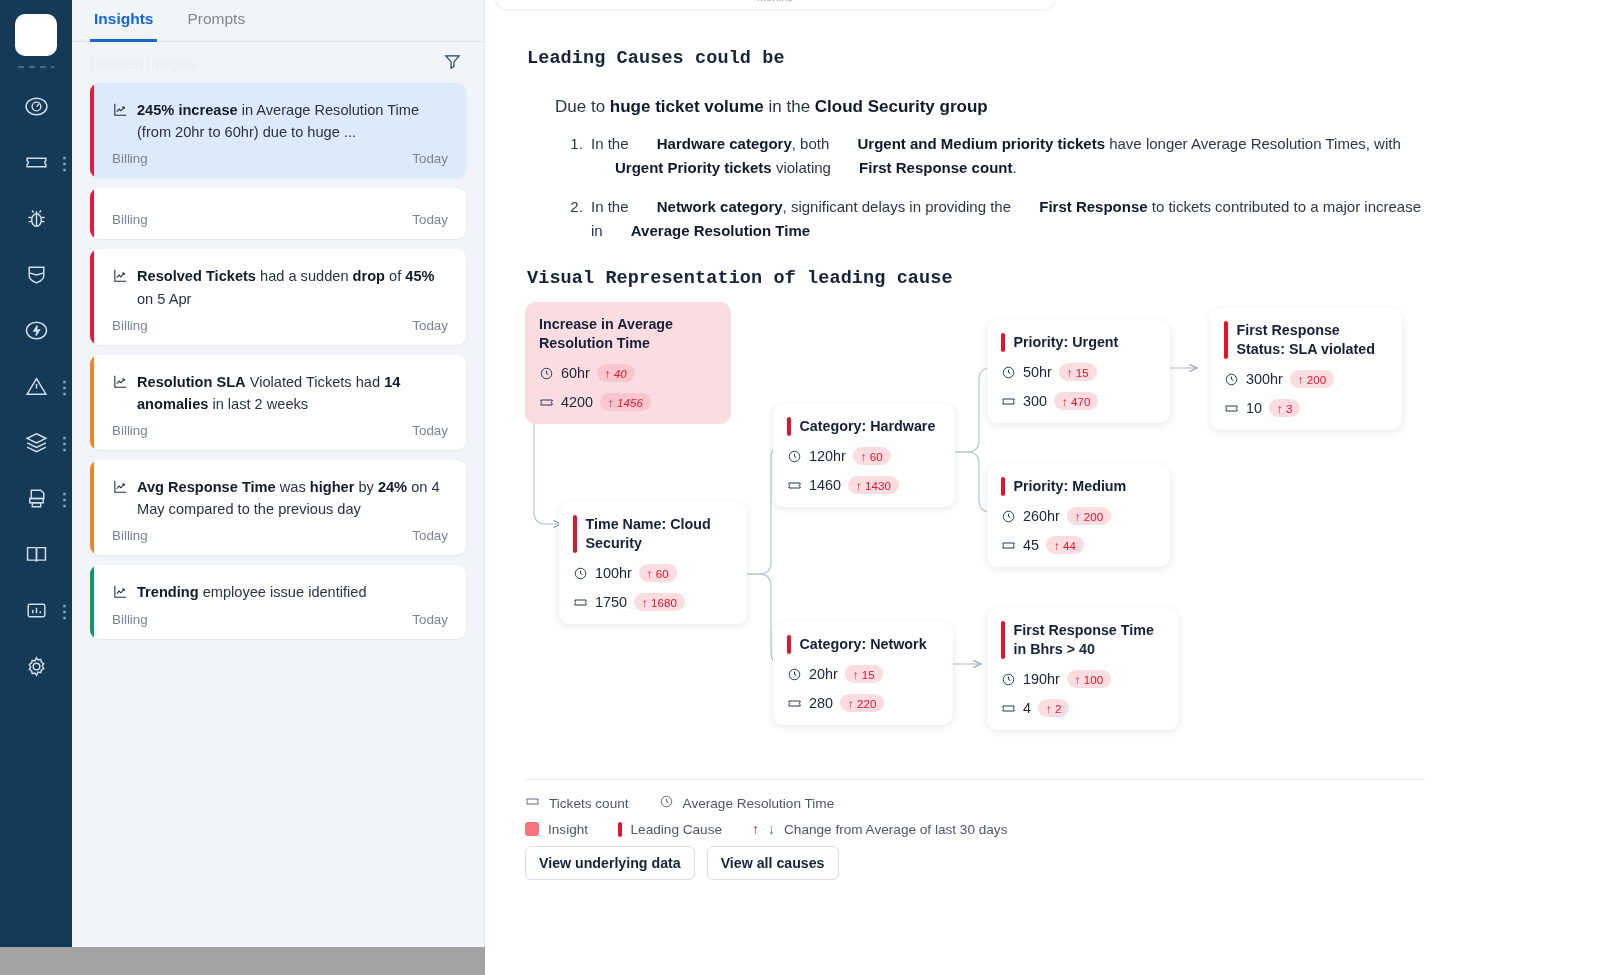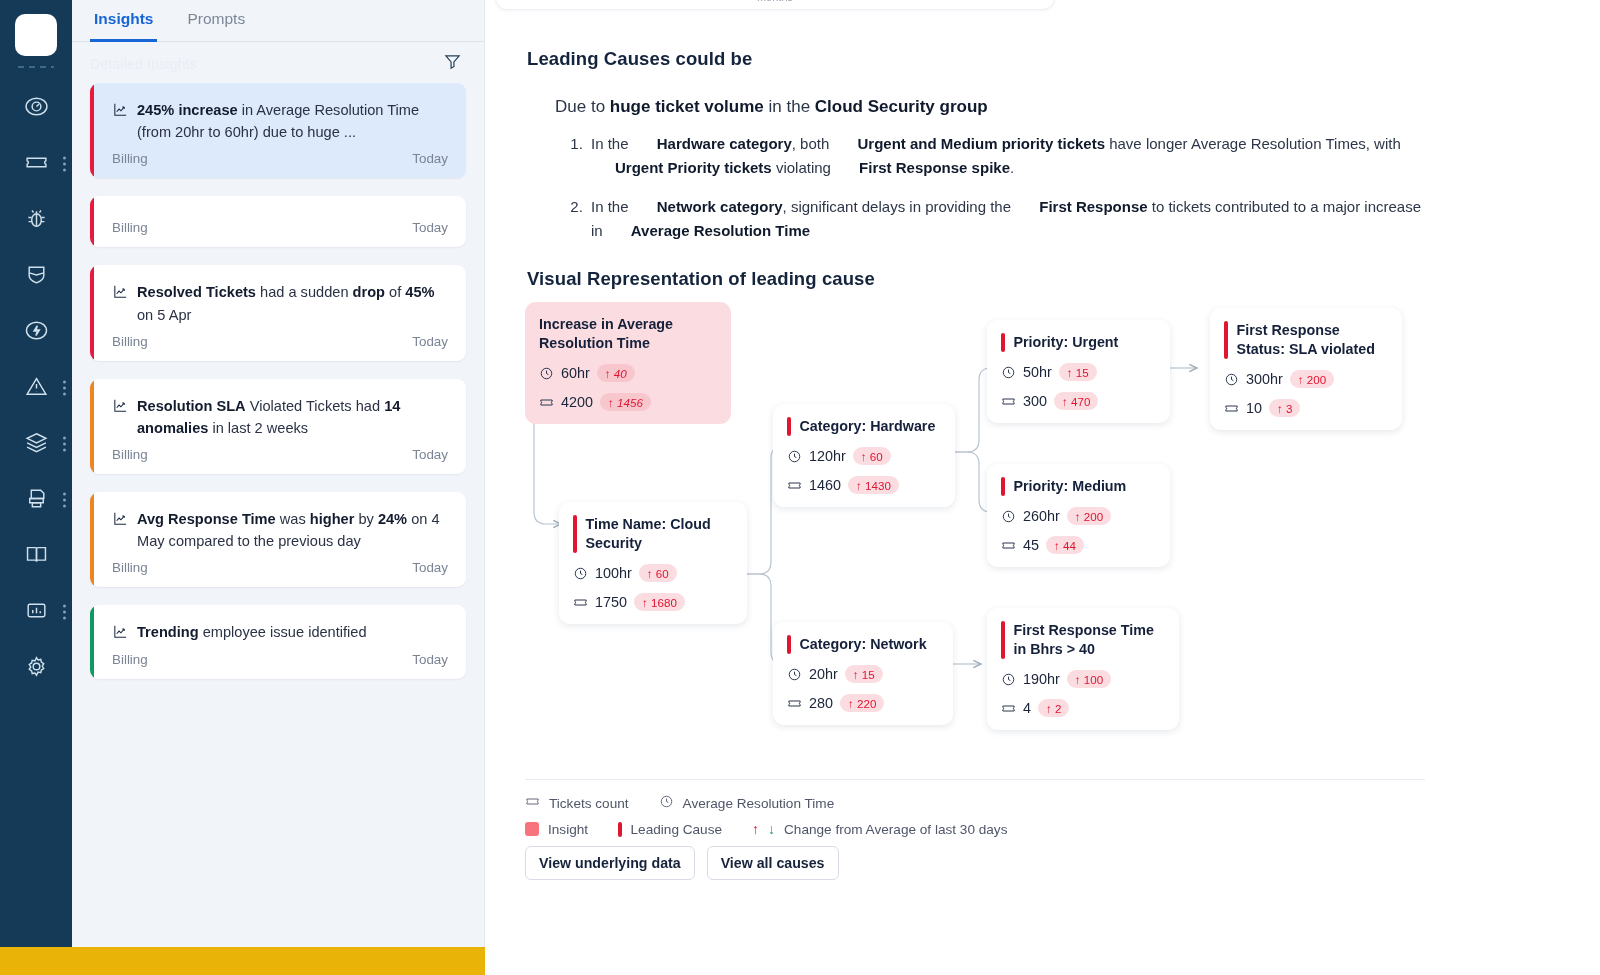--- a/index.html
+++ b/index.html
@@ -2,21 +2,21 @@
 <html><head>
 <meta charset="utf-8">
 <style>
   * { box-sizing: border-box; margin: 0; padding: 0; }
   html, body {
     width: 1600px; height: 975px;
     font-family: "Liberation Sans", sans-serif;
     background: #ffffff;
     overflow: hidden;
   }
-  .app { position: relative; width: 1600px; height: 975px; display: flex; background:#eab308; }
+  .app { position: relative; width: 1600px; height: 975px; display: flex; background:#a3a3a3; }
 
   
   .rail {
     width: 72px; height: 947px;
     background: #153A57;
     display: flex; flex-direction: column; align-items: center;
     padding-top: 14px; flex: 0 0 72px;
   }
   .logo-box {
     width: 42px; height: 42px; border-radius: 10px; background:#ffffff;
@@ -53,21 +53,21 @@
     padding: 10px 4px 11px; font-size: 15.5px; color:#7d8796;
     cursor: pointer; border-bottom: 3px solid transparent; margin-bottom:-1px;
   }
   .tab.active { color:#1766d6; font-weight: 600; border-bottom-color:#1766d6; }
   .panel-sub {
     display:flex; align-items:center; justify-content:space-between;
     padding: 10px 22px 6px 18px;
   }
   .panel-sub-title { font-size: 14px; color:#e8edf6; letter-spacing:.2px; }
   .filter-icon svg { width:19px; height:19px; stroke:#20405c; fill:none; stroke-width:1.5; }
-  .cards { padding: 2px 18px 18px 18px; display:flex; flex-direction:column; gap:18px; overflow:hidden; }
+  .cards { padding: 2px 18px 18px 18px; display:flex; flex-direction:column; gap:10px; overflow:hidden; }
   .card {
     position: relative; background:#fff; border-radius: 9px;
     padding: 16px 18px 12px 22px; overflow:hidden;
     box-shadow: 0 1px 2px rgba(20,40,70,.06);
   }
   .card.selected { background:#dceafb; }
   .card::before {
     content:""; position:absolute; left:0; top:0; bottom:0; width:4px;
     border-radius: 9px 0 0 9px; background: var(--accent, #e8193c);
   }
@@ -85,21 +85,21 @@
   .chart-stub {
     position:absolute; left:10px; top:-60px; width:560px; height:70px;
     background:#fff; border:1px solid #eceff4; border-radius:12px;
     box-shadow:0 1px 3px rgba(20,40,70,.05);
   }
   .chart-stub span {
     position:absolute; bottom:6px; left:0; right:0; text-align:center;
     font-size:11px; color:#9aa3b2;
   }
   .sec-title {
-    font-size:18.5px; font-weight:700; color:#14243c; letter-spacing:.1px;
+    font-size:18.5px; font-weight:700; color:#14243c; letter-spacing:.1px;font-family:Liberation Mono, monospace;
   }
   .body-p { font-size:17px; color:#2d3648; line-height:1.6; }
   .body-p b { font-weight:700; color:#101a2d; }
   ol.causes { margin: 12px 0 0 22px; padding-left: 10px; }
   ol.causes li { font-size:15px; color:#2d3648; line-height:1.62; margin-bottom: 14px; padding-left:4px; }
   ol.causes li b { font-weight:700; color:#101a2d;padding-left:24px; }
 
   
   .flow { position:relative; width:900px; height:460px; margin-left:0; }
   .flow svg.links { position:absolute; inset:0; width:900px; height:460px; pointer-events:none; }
@@ -375,21 +375,21 @@
       <span>Months</span>
     </div>
 
     <div style="position:absolute; left:42px; top:48px; width:900px;">
       <div class="sec-title">Leading Causes could be</div>
     </div>
 
     <div style="position:absolute; left:70px; top:93px; width:880px;">
       <p class="body-p" id="intro-p"><span>Due to </span><b>huge ticket volume</b><span> in the </span><b>Cloud Security group</b></p>
       <ol class="causes" id="causes-list">
-          <li><span>In the </span><b>Hardware category</b><span>, both </span><b>Urgent and Medium priority tickets</b><span> have longer Average Resolution Times, with </span><b>Urgent Priority tickets</b><span> violating </span><b>First Response spike</b><span>.</span></li>
+          <li><span>In the </span><b>Hardware category</b><span>, both </span><b>Urgent and Medium priority tickets</b><span> have longer Average Resolution Times, with </span><b>Urgent Priority tickets</b><span> violating </span><b>First Response count</b><span>.</span></li>
           <li><span>In the </span><b>Network category</b><span>, significant delays in providing the </span><b>First Response</b><span> to tickets contributed to a major increase in </span><b>Average Resolution Time</b></li>
         </ol>
     </div>
 
     <div style="position:absolute; left:42px; top:268px;">
       <div class="sec-title">Visual Representation of leading cause</div>
     </div>
 
     <div class="flow" style="position:absolute; left:40px; top:302px;">
       <svg class="links" viewBox="0 0 900 460">

